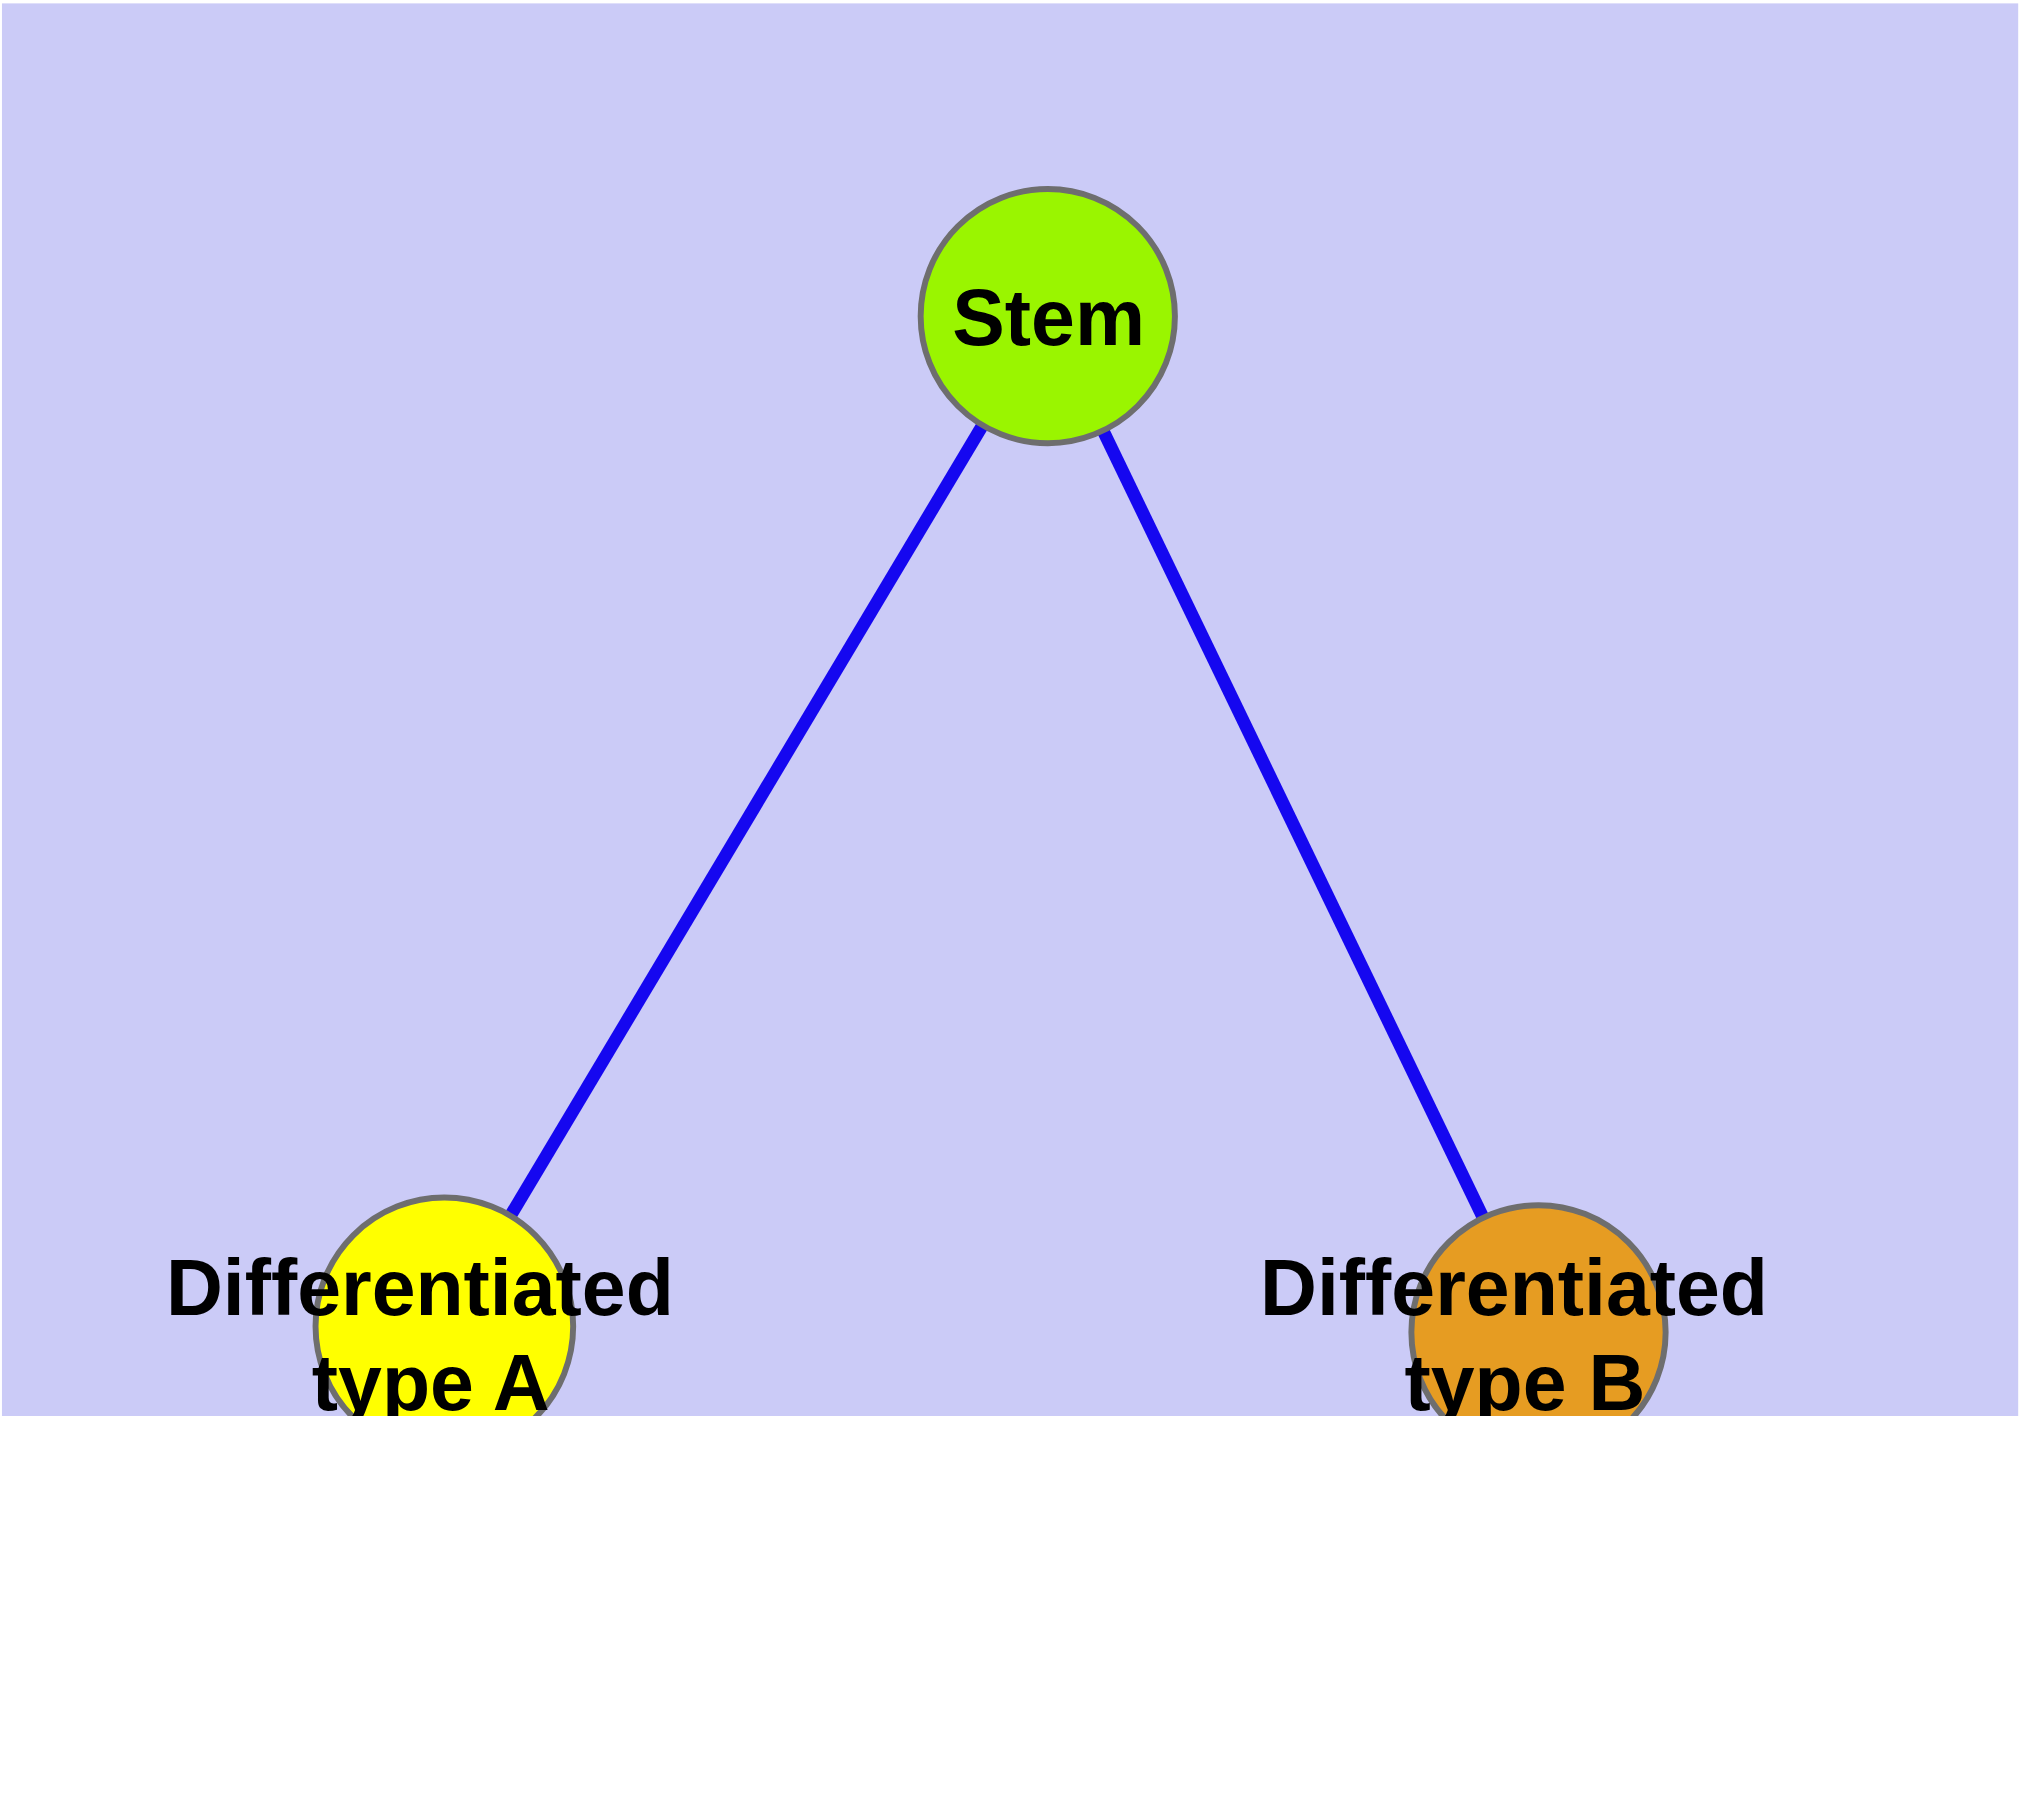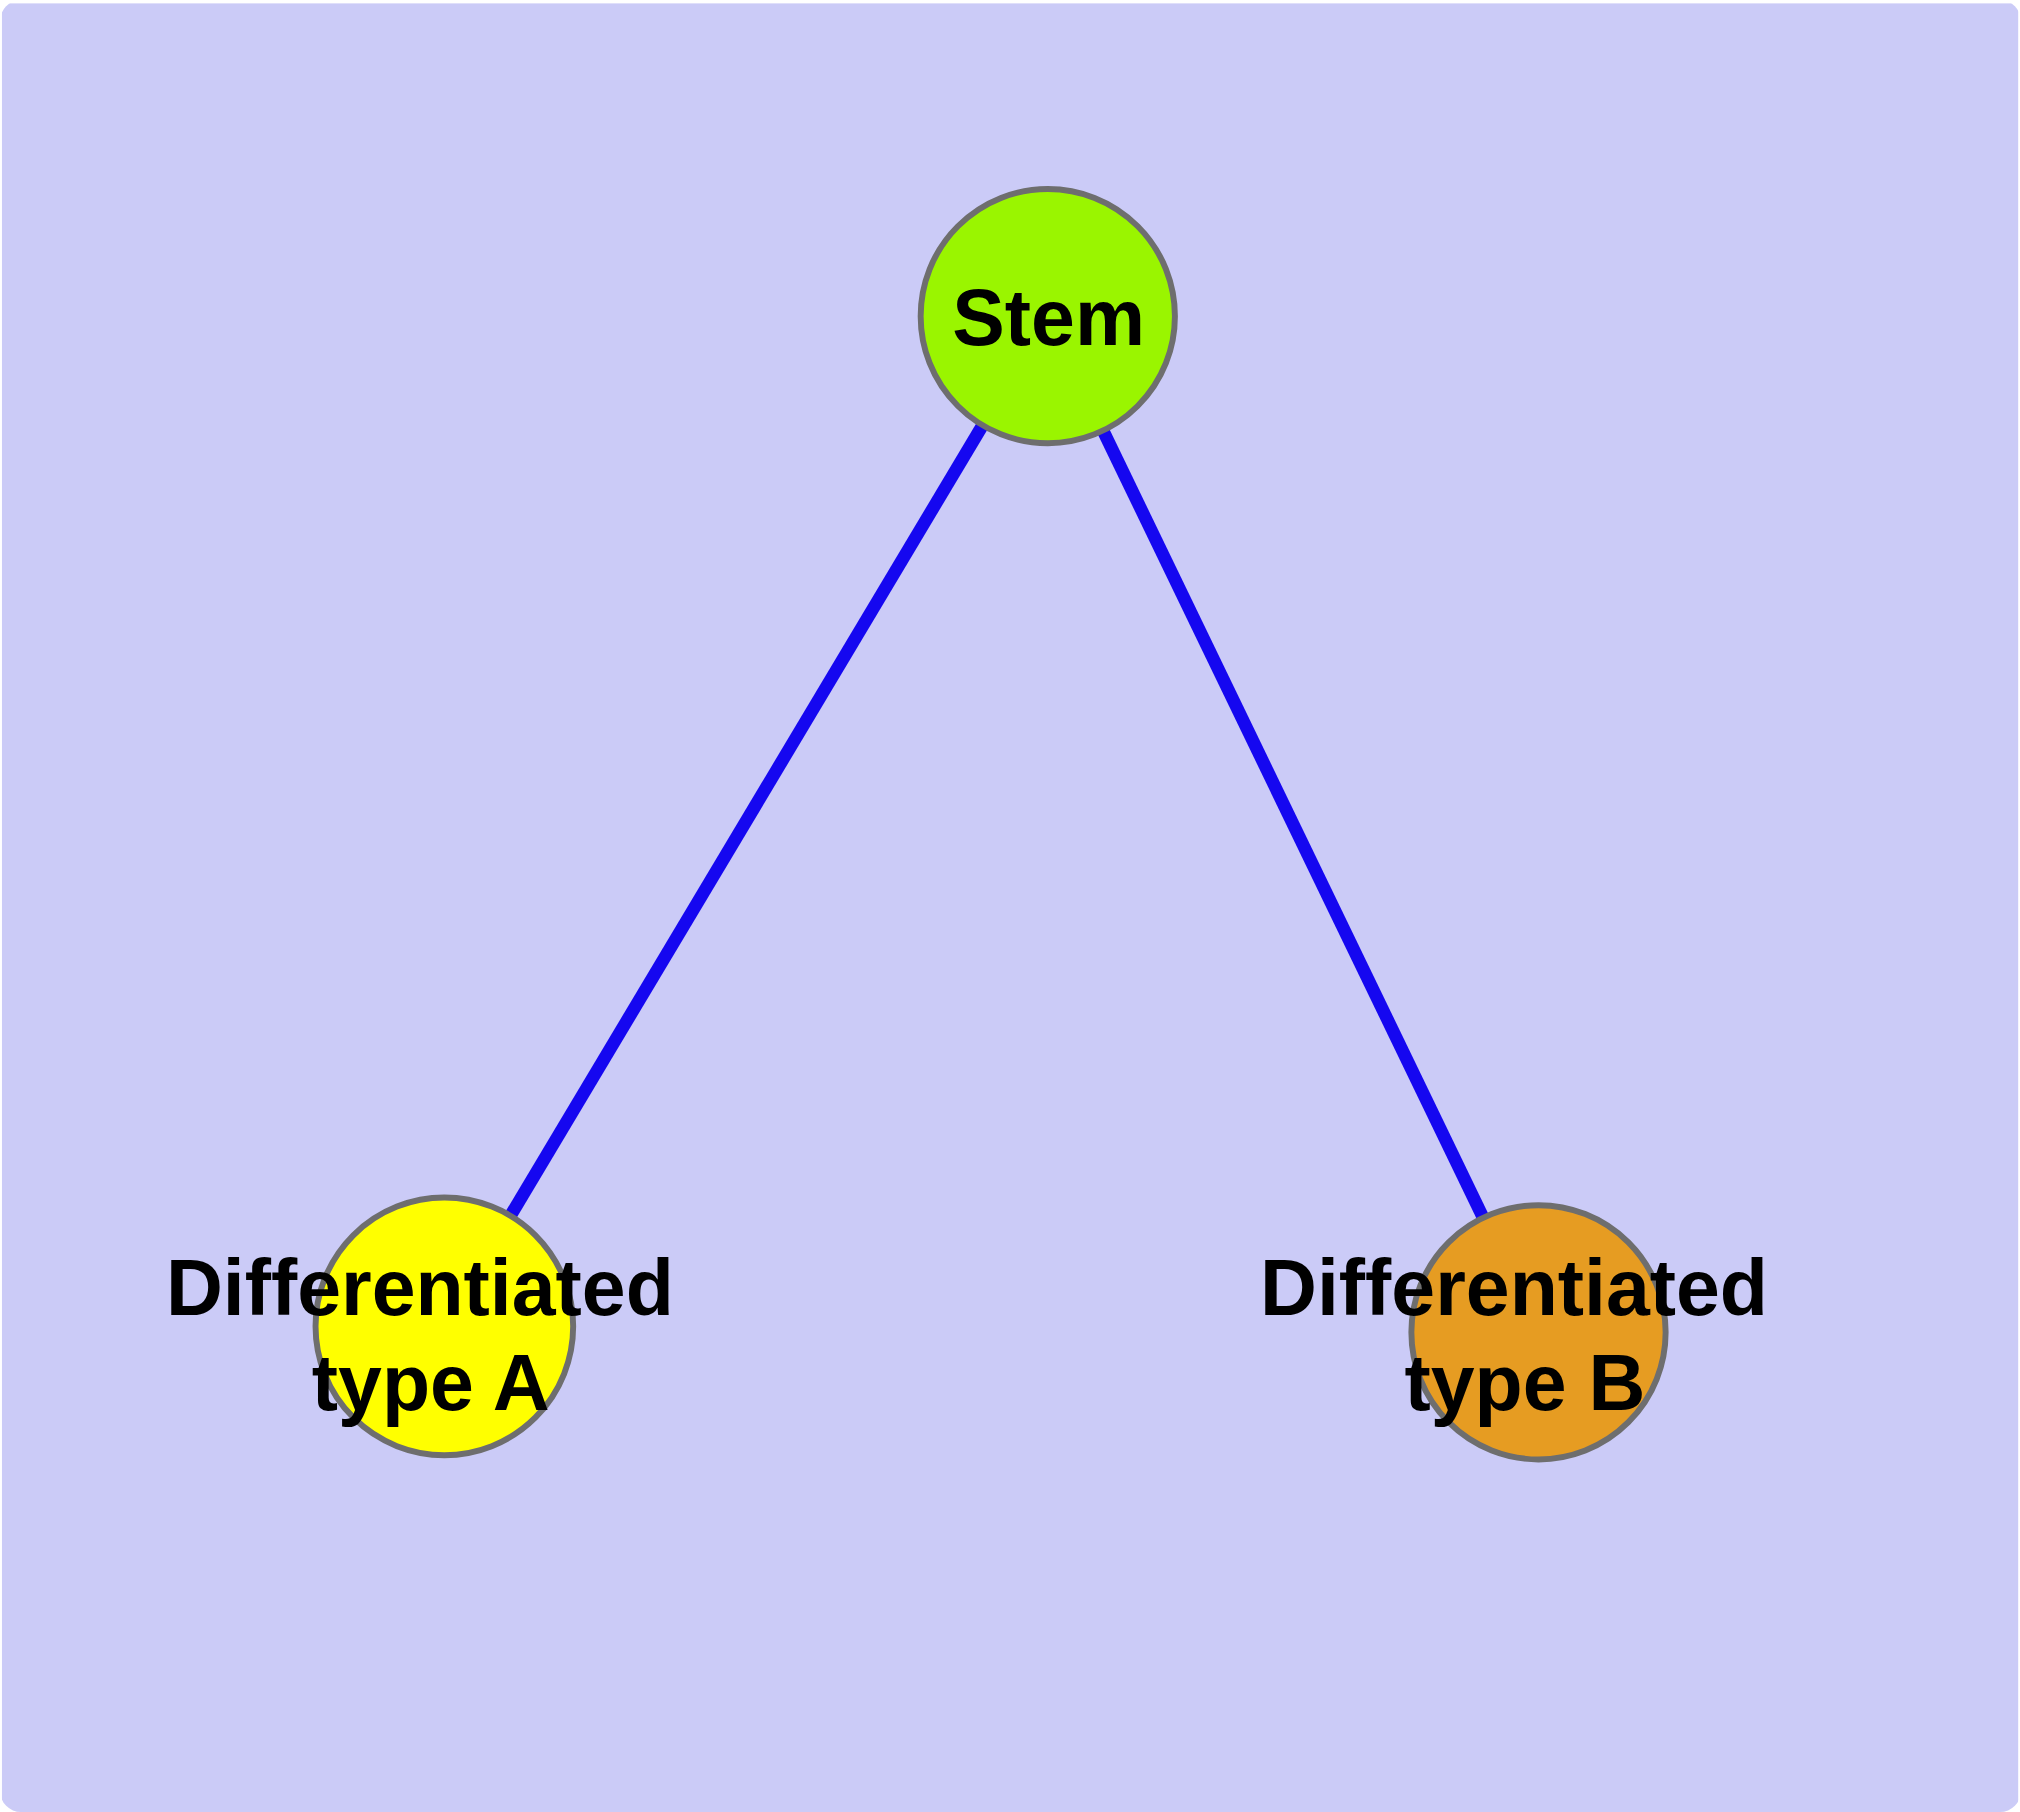--- a/index.html
+++ b/index.html
@@ -4,24 +4,23 @@
 <style>
   html, body {
     margin: 0;
     padding: 0;
     background: #ffffff;
     font-family: "Liberation Sans", sans-serif;
   }
   .stage {
     position: relative;
     width: 2021px;
-    height: 1812px;
+    height: 1416px;
     background: #ffffff;
     overflow: hidden;
-    border-radius: 21px;
   }
   svg.diagram {
     position: absolute;
     top: 0;
     left: 0;
     display: block;
   }
   .node-circle {
     stroke-width: 7px;
   }

